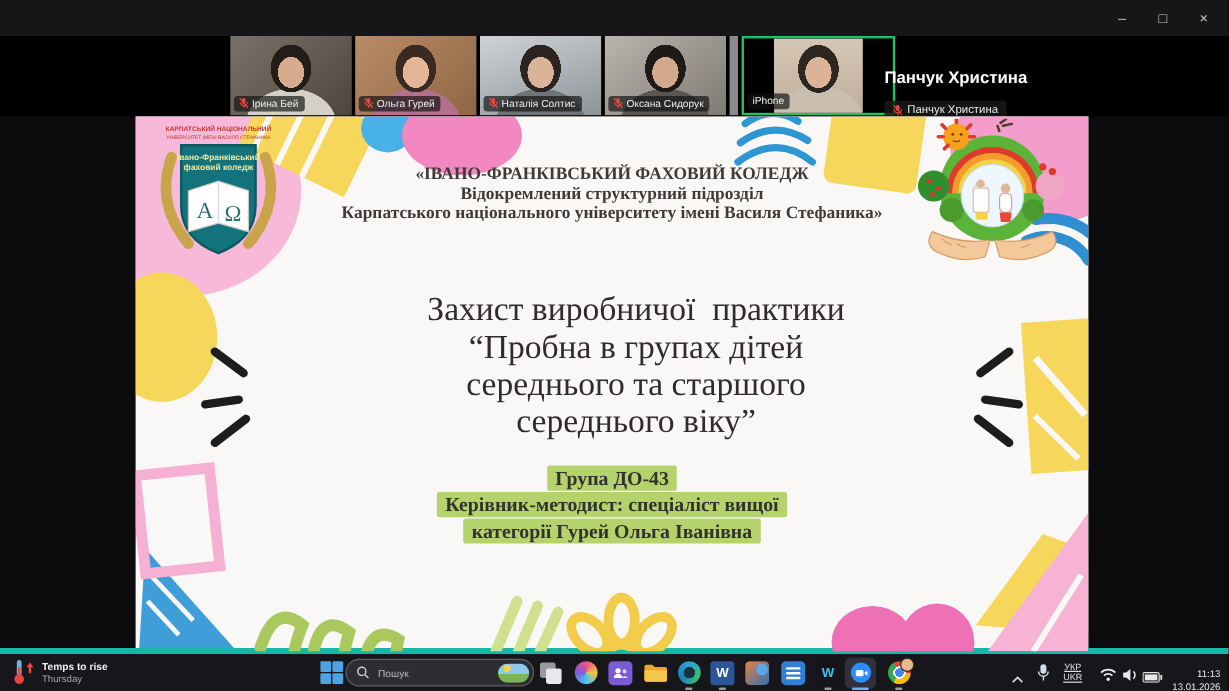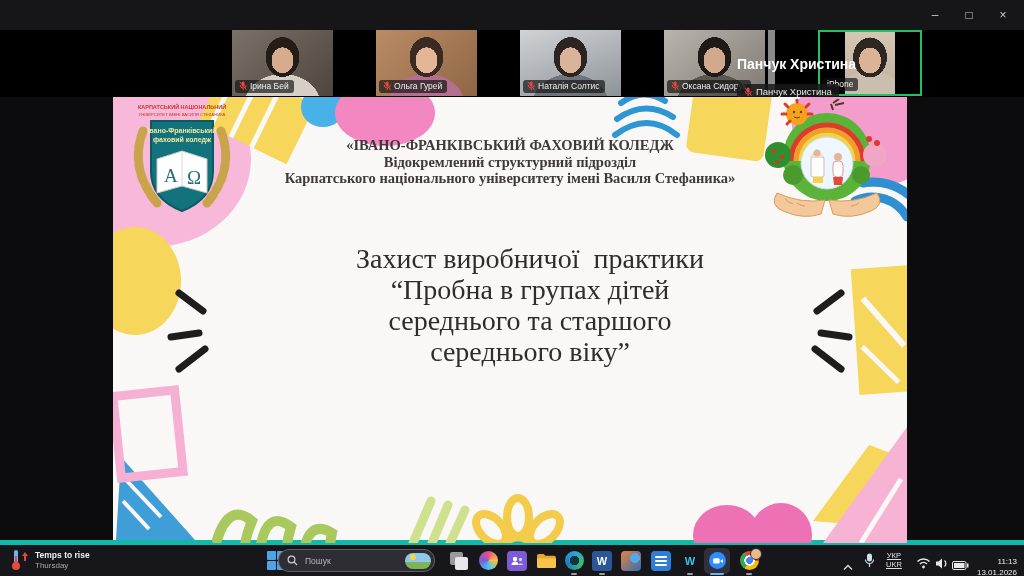--- a/index.html
+++ b/index.html
@@ -8,23 +8,23 @@
 
   
   .titlebar{position:absolute;top:0;left:0;right:0;height:30px;background:#161618;}
   .win-controls{position:absolute;right:4px;top:0;height:30px;display:flex;}
   .win-btn{width:34px;height:30px;display:flex;align-items:center;justify-content:center;
            color:#c9c9c9;font-size:12px;cursor:default;}
 
   
   .video-strip{position:absolute;left:0;top:30px;right:0;height:67px;background:#000;}
   .tiles{position:absolute;left:192px;top:0;height:66px;display:flex;gap:3px;}
-  .tile{position:relative;width:101px;height:66px;overflow:hidden;background:#555;margin-left:40px;}
+  .tile{position:relative;width:101px;height:66px;overflow:hidden;background:#555;}
   .sliver{width:7px;height:66px;background:#8a8a8a;}
-  .tile-iphone{width:100px;height:62px;border:2px solid #21c065;background:#000;}
+  .tile-iphone{width:100px;height:62px;border:2px solid #21c065;background:#000;padding-left:24px;}
   .iphone-video{position:absolute;left:25px;right:25px;top:0;bottom:0;}
   .person{position:absolute;inset:0;background:
       radial-gradient(11px 13px at 50% 46%, var(--skin) 99%, transparent),
       radial-gradient(17px 20px at 50% 41%, var(--hair) 99%, transparent),
       radial-gradient(38px 30px at 50% 112%, var(--shirt) 99%, transparent),
       var(--bg);}
   .t1{--bg:linear-gradient(135deg,#7a7168,#4e463e);--hair:#241c16;--skin:#d7ab8d;--shirt:#d6cfc6;}
   .t2{--bg:linear-gradient(135deg,#b98c66,#8f6644);--hair:#3a2a22;--skin:#e3b697;--shirt:#b3708e;}
   .t3{--bg:linear-gradient(160deg,#cfd3d6,#8e9398);--hair:#2b2420;--skin:#d9b49a;--shirt:#6f747a;}
   .t4{--bg:linear-gradient(140deg,#b9b4ac,#7f7a74);--hair:#1f1a18;--skin:#d2a98c;--shirt:#5c5650;}
@@ -55,21 +55,21 @@
   .hl{display:inline-block;background:#b5d36d;padding:0 7px;border-radius:2px;margin:0.5px 0;}
 
   
   .taskbar{position:absolute;left:0;right:0;bottom:0;height:31px;background:#17171b;border-top:5px solid #14b8a6;}
   .widget{position:absolute;left:9px;top:4px;display:flex;gap:6px;align-items:center;}
   .widget-l1{font-size:8.5px;font-weight:bold;color:#f0f0f0;line-height:11px;}
   .widget-l2{font-size:8px;color:#a8a8a8;line-height:10px;}
   .start{position:absolute;left:267px;top:6px;width:19px;height:19px;display:grid;
          grid-template-columns:8.5px 8.5px;grid-template-rows:8.5px 8.5px;gap:1.5px;}
   .start span{background:#4fa3e3;border-radius:1px;}
-  .search-pill{position:absolute;left:278px;top:4px;width:144px;height:21px;border-radius:11px;
+  .search-pill{position:absolute;left:288px;top:4px;width:144px;height:21px;border-radius:11px;
       background:#2d2d33;border:1px solid #5f5f66;display:flex;align-items:center;padding:0 3px 0 8px;}
   .search-pill input{flex:1;background:transparent;border:none;outline:none;color:#d8d8dc;
       font-size:8.5px;font-family:"Liberation Sans",sans-serif;min-width:0;margin-left:5px;}
   .search-pill input::placeholder{color:#b8b8bd;}
   .weather-oval{width:26px;height:16px;border-radius:8px;overflow:hidden;flex:none;
       background:radial-gradient(5px 5px at 30% 25%,#f6d34a 60%,transparent 61%),
                  linear-gradient(#8ec9ea 55%,#7db35a 55%);}
   .app{position:absolute;top:2.5px;width:26px;height:26px;display:flex;align-items:center;justify-content:center;}
   .run-dot{position:absolute;bottom:-1.5px;left:50%;transform:translateX(-50%);
            width:6px;height:2.5px;border-radius:2px;background:#9a9aa0;}
@@ -326,20 +326,25 @@
       <div>Карпатського національного університету імені Василя Стефаника»</div>
     </div>
 
     <div class="slide-title">
       <div>Захист виробничої  практики</div>
       <div>“Пробна в групах дітей</div>
       <div>середнього та старшого</div>
       <div>середнього віку”</div>
     </div>
 
+    <div class="credits">
+      <div><span class="hl">Група ДО-43</span></div>
+      <div><span class="hl">Керівник-методист: спеціаліст вищої</span></div>
+      <div><span class="hl">категорії Гурей Ольга Іванівна</span></div>
+    </div>
   </div>
 
   <div class="taskbar">
 
     <div class="widget">
       <svg width="20" height="22" viewBox="0 0 20 22">
         <rect x="5" y="1" width="4" height="13" rx="2" fill="#6ab7e8"></rect>
         <rect x="6" y="7" width="2" height="9" fill="#e8473f"></rect>
         <circle cx="7" cy="17" r="4" fill="#e8473f"></circle>
         <path d="M13,7 l3,-4 l3,4 h-2 v5 h-2 v-5 z" fill="#e8473f"></path>

